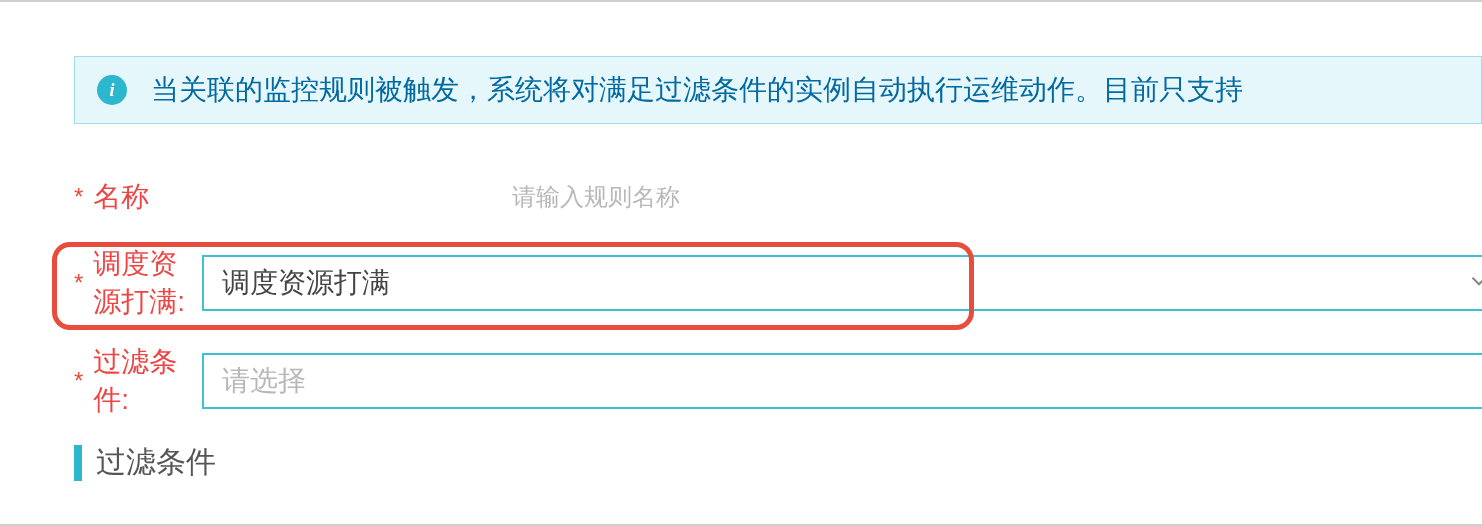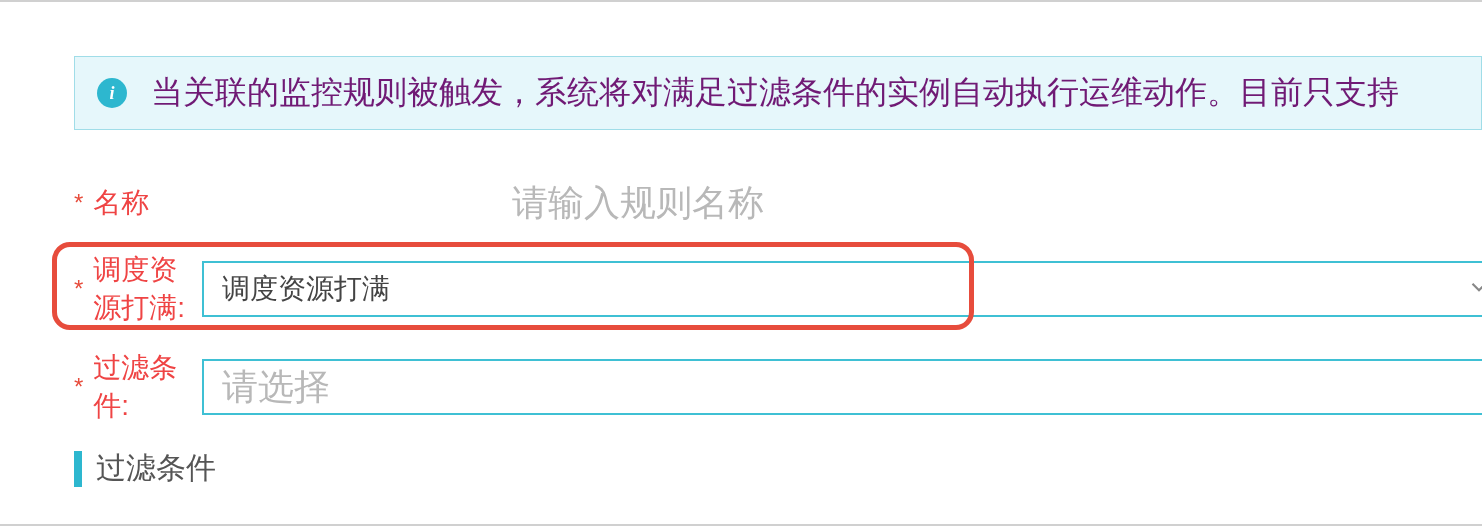--- a/index.html
+++ b/index.html
@@ -43,22 +43,22 @@
       align-items: center;
       justify-content: center;
       font-size: 18px;
       font-weight: bold;
       margin-right: 24px;
       flex-shrink: 0;
       font-family: Georgia, serif;
       font-style: italic;
     }
     .info-text {
-      color: #701a75;
-      font-size: 32px;
+      color: #0369a1;
+      font-size: 28px;
       white-space: nowrap;
     }
     .form-row {
       display: flex;
       align-items: center;
       margin-bottom: 32px;
       position: relative;
       height: 58px;
     }
     .form-label-wrap {
@@ -76,21 +76,21 @@
       font-size: 28px;
     }
     .form-input {
       flex: 1;
       height: 56px;
       border: 2px solid #3fc0d4;
       border-top-color: #3fc0d4;
       border-left-color: #3fc0d4;
       border-right: none;
       padding: 0 18px;
-      font-size: 36px;
+      font-size: 24px;
       color: #1d4ed8;
       background: #fff;
       outline: none;
     }
     .form-input.naked {
       border: none;
     }
     .form-input::placeholder {
       color: #b8b8b8;
     }
@@ -109,21 +109,21 @@
        width: 1280px;
        flex: none;
     }
     .select-value {
       color: #444;
       font-size: 28px;
       flex: 1;
     }
     .select-placeholder {
       color: #b8b8b8;
-      font-size: 36px;
+      font-size: 28px;
       flex: 1;
     }
     .chevron {
       position: absolute;
       right: -10px;
       top: 50%;
       transform: translateY(-50%);
     }
     .highlight-box {
       position: absolute;

